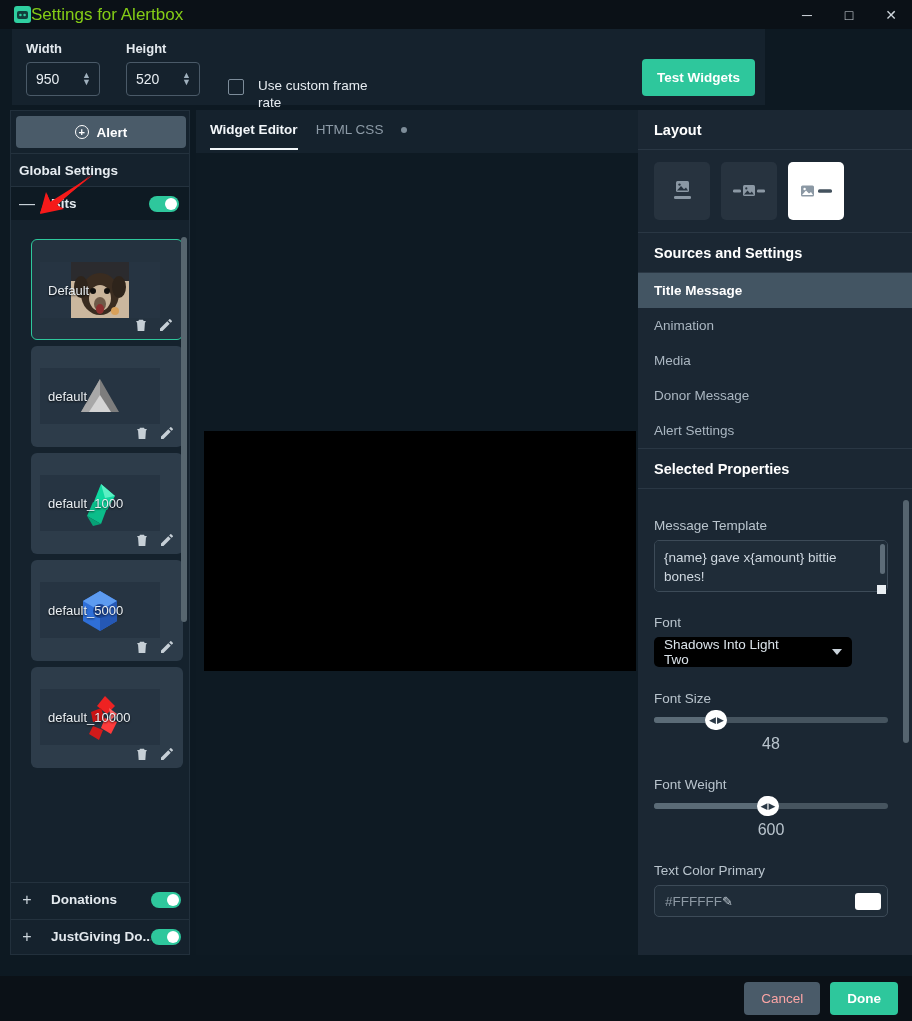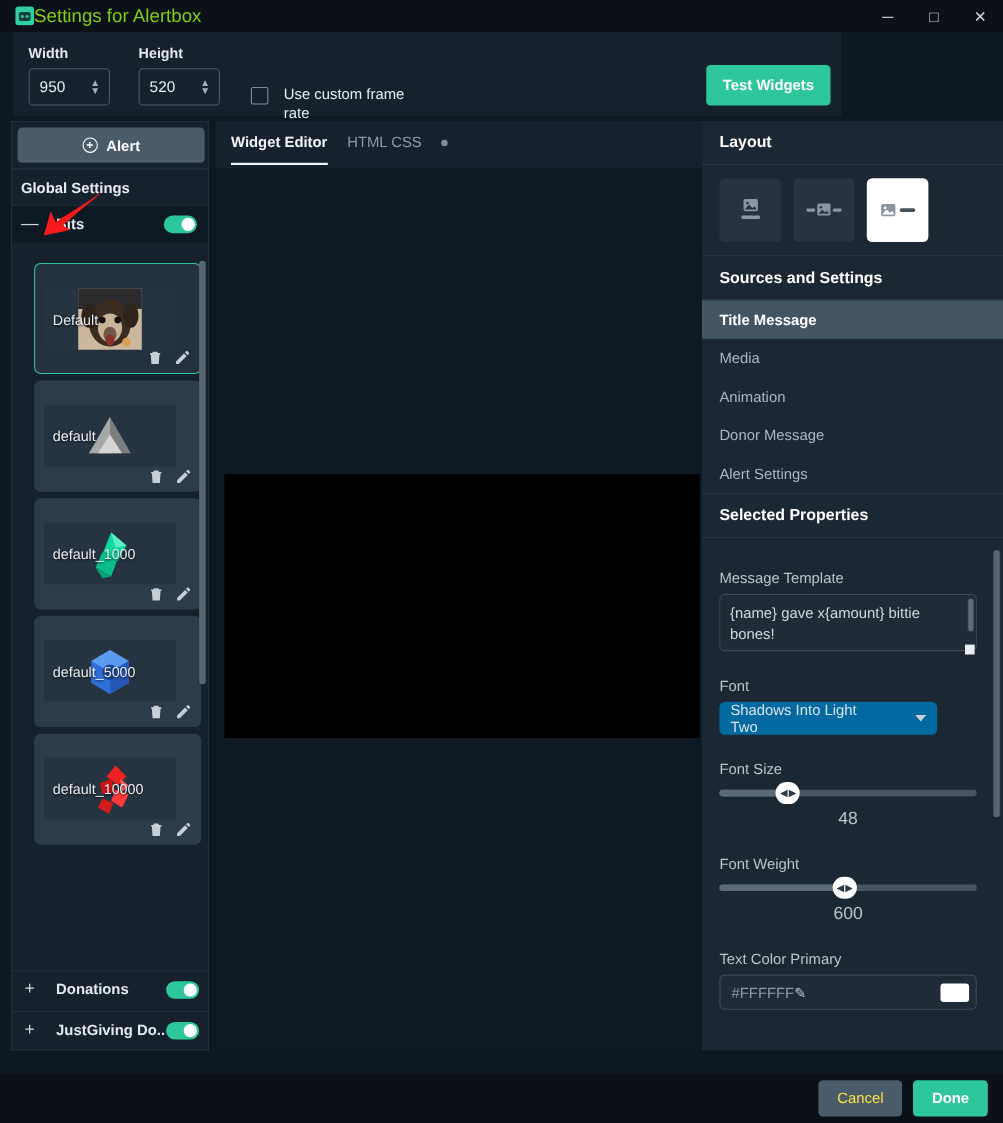--- a/index.html
+++ b/index.html
@@ -273,21 +273,21 @@
   .ta-scroll {
     position: absolute; right: 3px; top: 4px;
     width: 5px; height: 30px; background: #5d6c78; border-radius: 3px;
   }
   .ta-grip {
     position: absolute; right: 2px; bottom: 2px;
     width: 9px; height: 9px; background: #e9eef2;
   }
   #font-select {
     width: 198px; height: 30px; margin-top: 0;
-    background: #0369a1; border: none; border-radius: 5px;
+    background: #000000; border: none; border-radius: 5px;
     color: #dbe3ea; font-size: 13.5px;
     display: flex; align-items: center;
     padding: 0 10px; cursor: pointer; gap: 36px;
   }
   .caret {
     margin-left: auto;
     border-left: 5px solid transparent;
     border-right: 5px solid transparent;
     border-top: 6px solid #c9d2da;
   }
@@ -333,21 +333,21 @@
 
   
   #footer {
     position: absolute; left: 0; top: 976px;
     width: 912px; height: 45px;
     background: #0b1117;
     display: flex; align-items: center; justify-content: flex-end;
     gap: 10px; padding-right: 14px;
   }
   #cancel-btn {
-    background: #4a5b69; color: #fde047;
+    background: #4a5b69; color: #fca5a5;
     border: none; border-radius: 4px;
     padding: 9px 17px; font-size: 13.5px; cursor: pointer;
   }
   #done-btn {
     background: #2ec79c; color: #ffffff; font-weight: bold;
     border: none; border-radius: 4px;
     padding: 9px 17px; font-size: 13.5px; cursor: pointer;
   }
 
   
@@ -593,22 +593,22 @@
         <path d="M4 19 L8 14.4 L11 17.6 L13 15.9 L15 19 Z" fill="#ffffff"></path>
         <rect x="20" y="13.3" width="14" height="3.4" rx="1.5" fill="#44525e"></rect>
       </svg>
     </div>
   </div>
 
   <div class="sect-hdr">Sources and Settings</div>
 
   <div>
     <div class="src-item active">Title Message</div>
+    <div class="src-item">Animation</div>
     <div class="src-item">Media</div>
-    <div class="src-item">Animation</div>
     <div class="src-item">Donor Message</div>
     <div class="src-item">Alert Settings</div>
   </div>
 
   <div class="sect-hdr" id="props-hdr">Selected Properties</div>
 
   <div id="props-body">
 
     <div class="prop-label">Message Template</div>
     <div class="ta-wrap">

